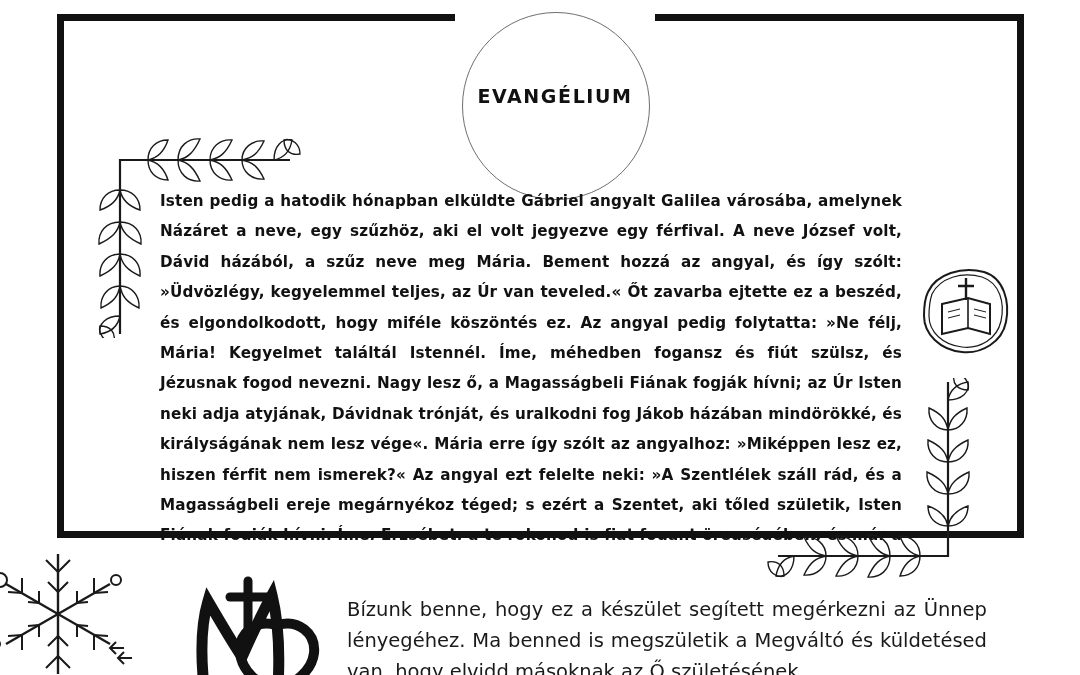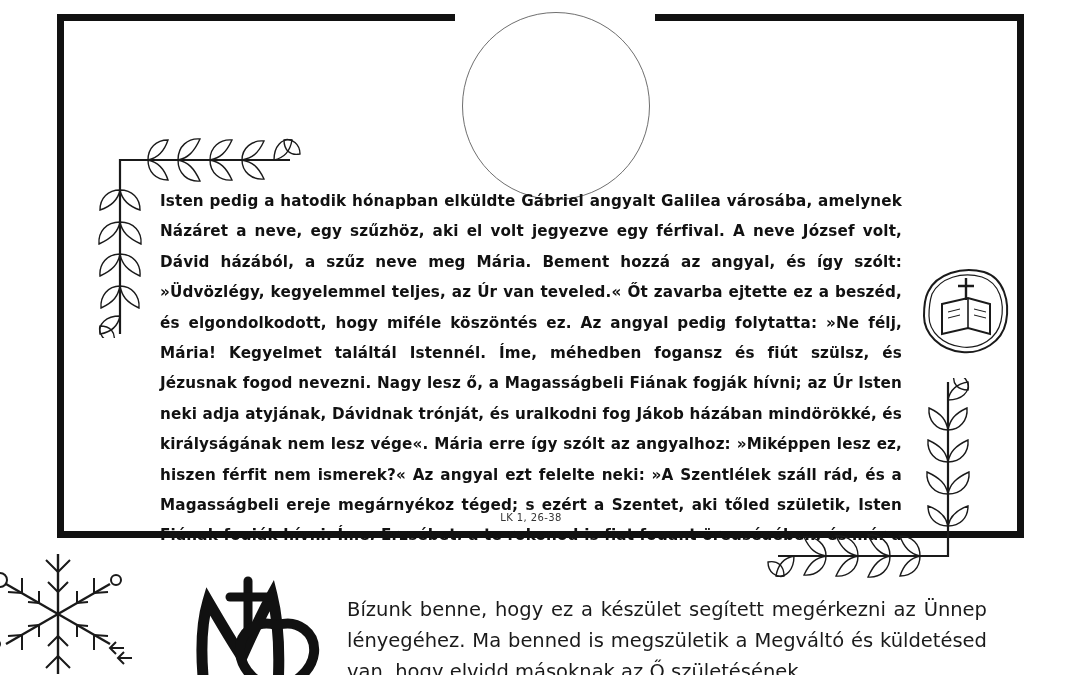--- a/index.html
+++ b/index.html
@@ -137,23 +137,23 @@
 </style>
 </head>
 <body>
 
 <div id="page">
 
   <div class="panel-border"></div>
   <div class="notch"></div>
 
   <div class="title-circle"></div>
+  <div class="gospel-title">EVANGÉLIUM</div>
 
   <div class="gospel-text">Isten pedig a hatodik hónapban elküldte Gábriel angyalt Galilea városába, amelynek Názáret a neve, egy szűzhöz, aki el volt jegyezve egy férfival. A neve József volt, Dávid házából, a szűz neve meg Mária. Bement hozzá az angyal, és így szólt: »Üdvözlégy, kegyelemmel teljes, az Úr van teveled.« Őt zavarba ejtette ez a beszéd, és elgondolkodott, hogy miféle köszöntés ez. Az angyal pedig folytatta: »Ne félj, Mária! Kegyelmet találtál Istennél. Íme, méhedben fogansz és fiút szülsz, és Jézusnak fogod nevezni. Nagy lesz ő, a Magasságbeli Fiának fogják hívni; az Úr Isten neki adja atyjának, Dávidnak trónját, és uralkodni fog Jákob házában mindörökké, és királyságának nem lesz vége«. Mária erre így szólt az angyalhoz: »Miképpen lesz ez, hiszen férfit nem ismerek?« Az angyal ezt felelte neki: »A Szentlélek száll rád, és a Magasságbeli ereje megárnyékoz téged; s ezért a Szentet, aki tőled születik, Isten Fiának fogják hívni. Íme, Erzsébet, a te rokonod is fiat fogant öregségében, és már a hatodik hónapban van, ő, akit magtalannak hívtak, mert Istennek semmi sem lehetetlen«.  Mária erre így szólt: »Íme, az Úr szolgálóleánya, legyen nekem a te igéd szerint.« És eltávozott tőle az angyal.</div>
-  <div class="gospel-ref">LK 1, 26-38</div>
 
   <div class="bottom-white"></div>
 
   <div class="closing-text">Bízunk benne, hogy ez a készület segített megérkezni az Ünnep lényegéhez. Ma benned is megszületik a Megváltó és küldetésed van, hogy elvidd másoknak az Ő születésének</div>
 
   <div class="orn orn-tl">
     <svg width="230" height="200" viewBox="0 0 230 200" fill="none" stroke="#1a1a1a" stroke-width="1.4">
       <path d="M42 196 L42 22 L212 22" stroke-width="2.2"></path>
 
       <g>

